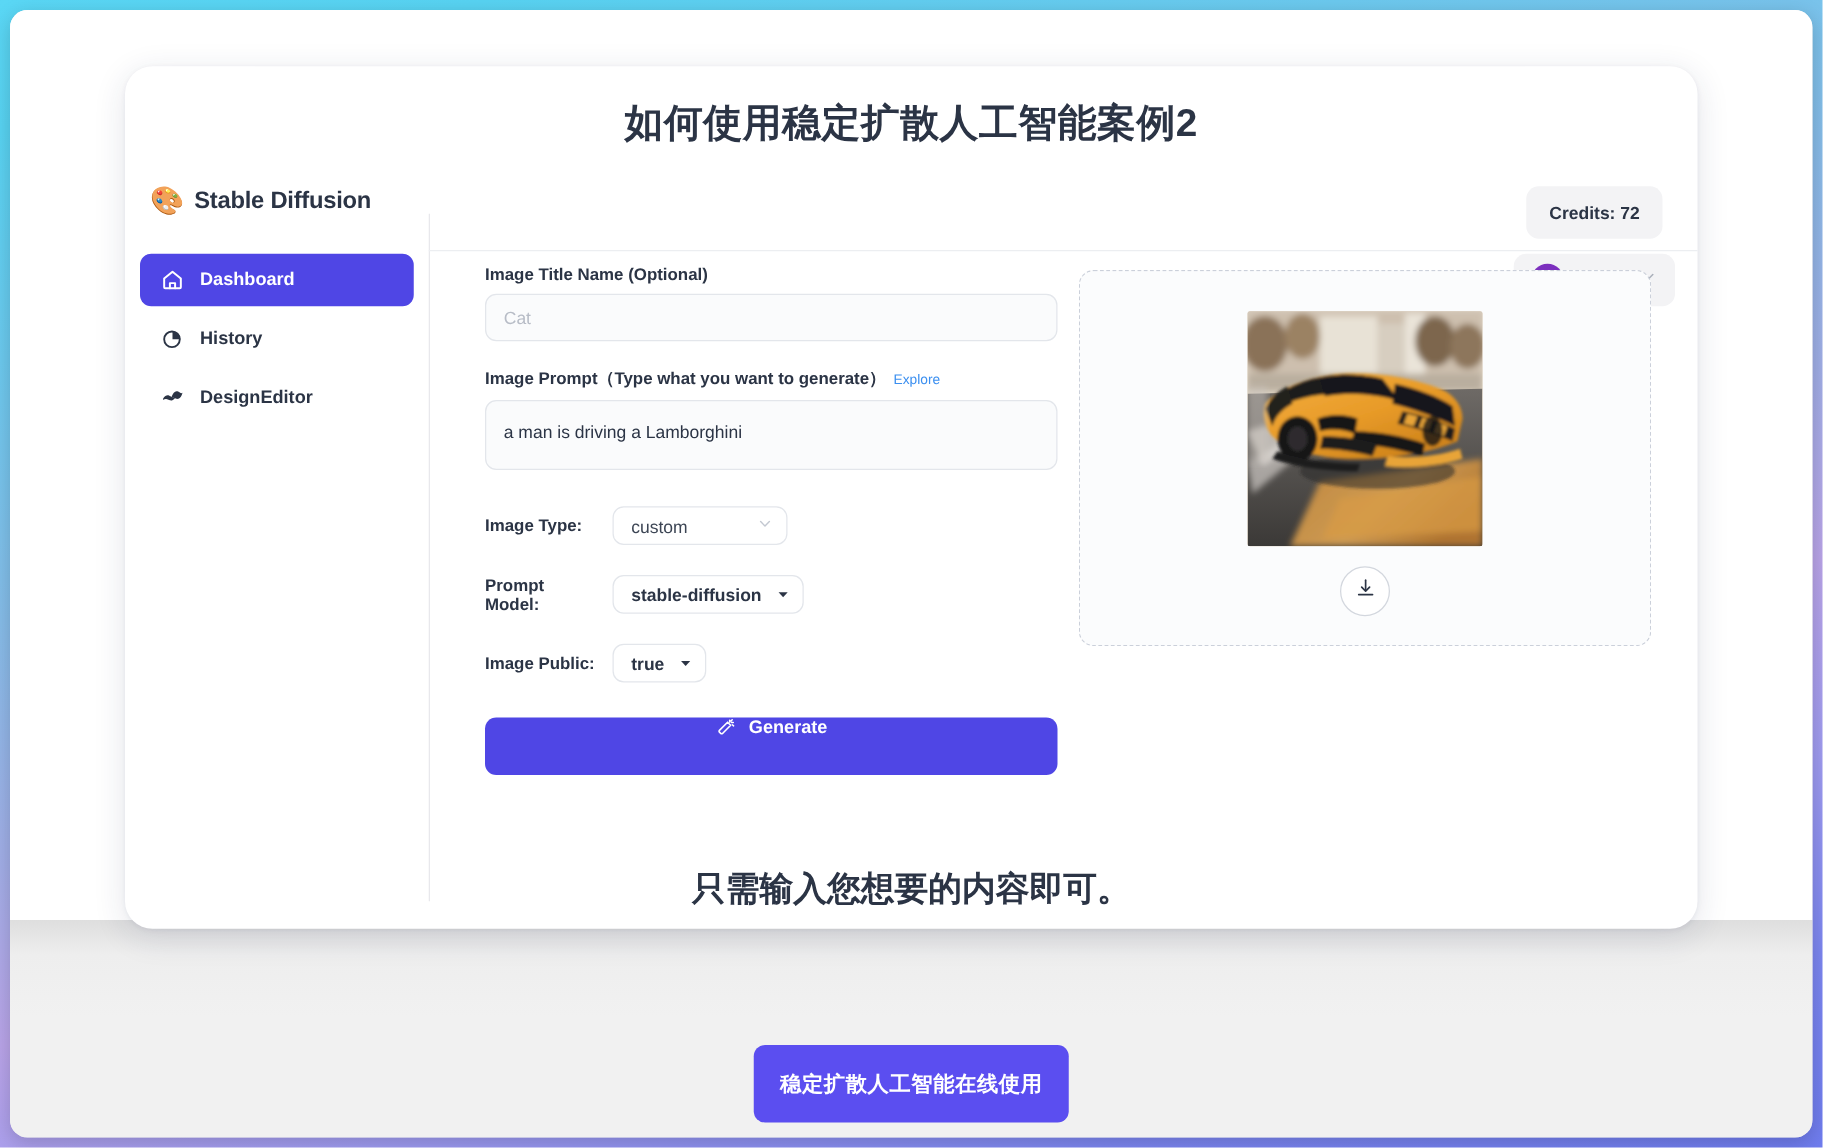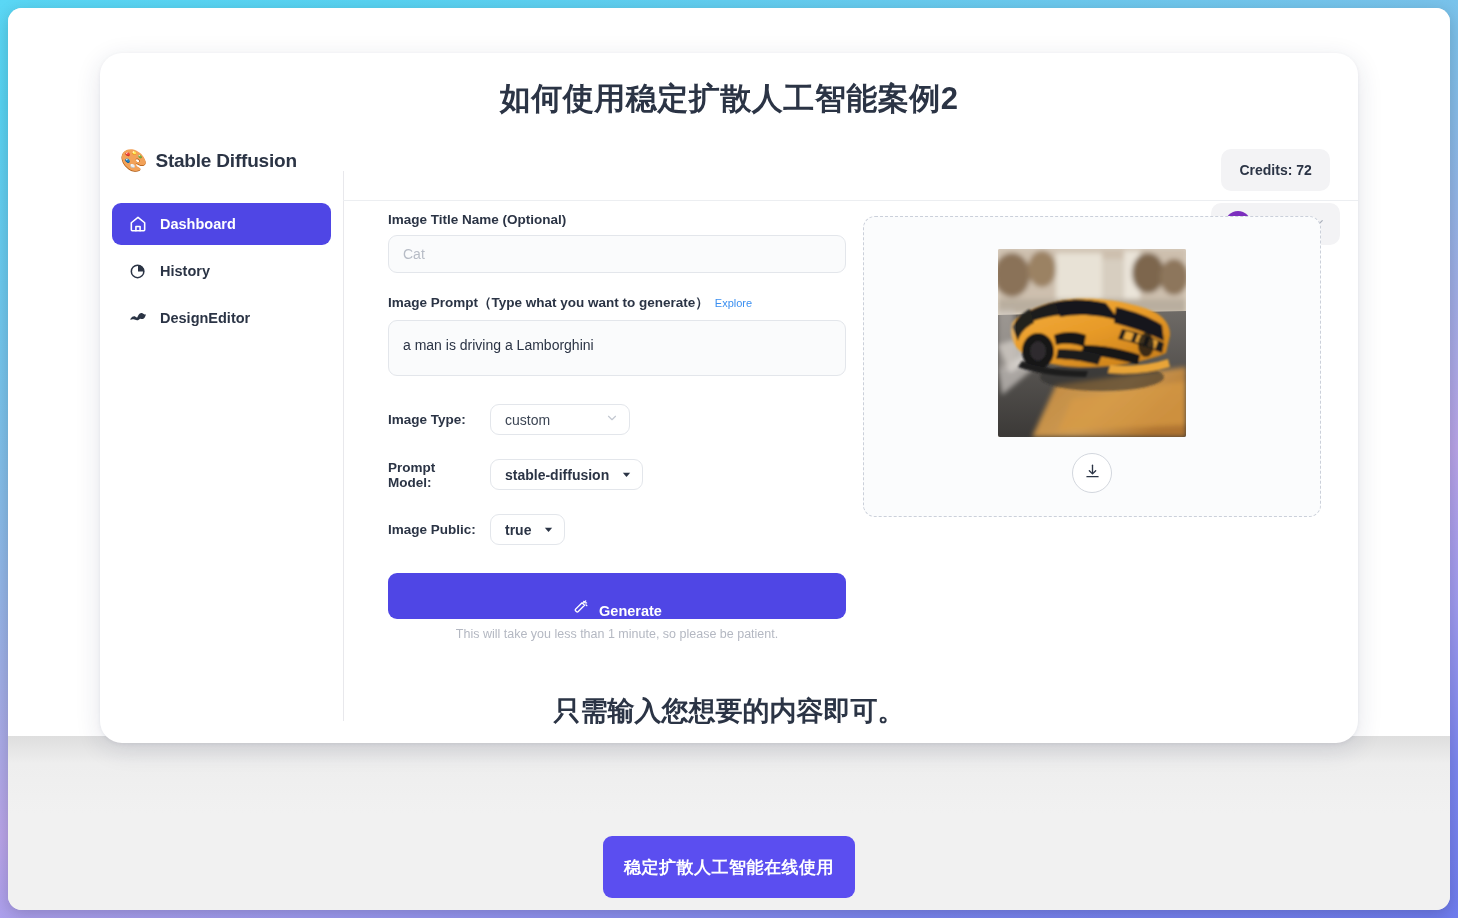--- a/index.html
+++ b/index.html
@@ -251,21 +251,21 @@
     width: 458px;
     height: 46px;
     background: #4f46e5;
     border: none;
     border-radius: 9px;
     color: #fff;
     font-size: 14.5px;
     font-weight: bold;
     font-family: inherit;
     display: flex;
-    align-items: flex-end;
+    align-items: flex-start;
     justify-content: center;
     gap: 10px;
     cursor: pointer;
   }
   .gen-hint {
     width: 458px;
     text-align: center;
     font-size: 12.5px;
     color: #b4b8c2;
     margin-top: 8px;
@@ -452,21 +452,20 @@
 
       <button class="gen-btn">
         <span>
           <svg viewBox="0 0 24 24" width="17" height="17" fill="none" stroke="#ffffff" stroke-width="1.8" stroke-linecap="round" stroke-linejoin="round">
             <path d="M14.2 5.3 5 14.5a1.4 1.4 0 0 0 0 2l1.5 1.5a1.4 1.4 0 0 0 2 0l9.2-9.2z"></path>
             <path d="M16.6 3.2v2M20.6 5.6h-2M19.4 2.6l-1.3 1.3M21 9.4l-1.4-1.2"></path>
           </svg>
         </span>
         <span>Generate</span>
       </button>
-      <div class="gen-hint">This will take you less than 1 minute, so please be patient.</div>
     </div>
 
     <div class="preview">
       <div class="art">
         <svg viewBox="0 0 188 188" width="188" height="188" preserveAspectRatio="none">
           <defs>
             <linearGradient id="skyg" x1="0" y1="0" x2="0" y2="1">
               <stop offset="0" stop-color="#d9cfc2"></stop>
               <stop offset="0.45" stop-color="#e6dccb"></stop>
               <stop offset="1" stop-color="#cfc4b4"></stop>

